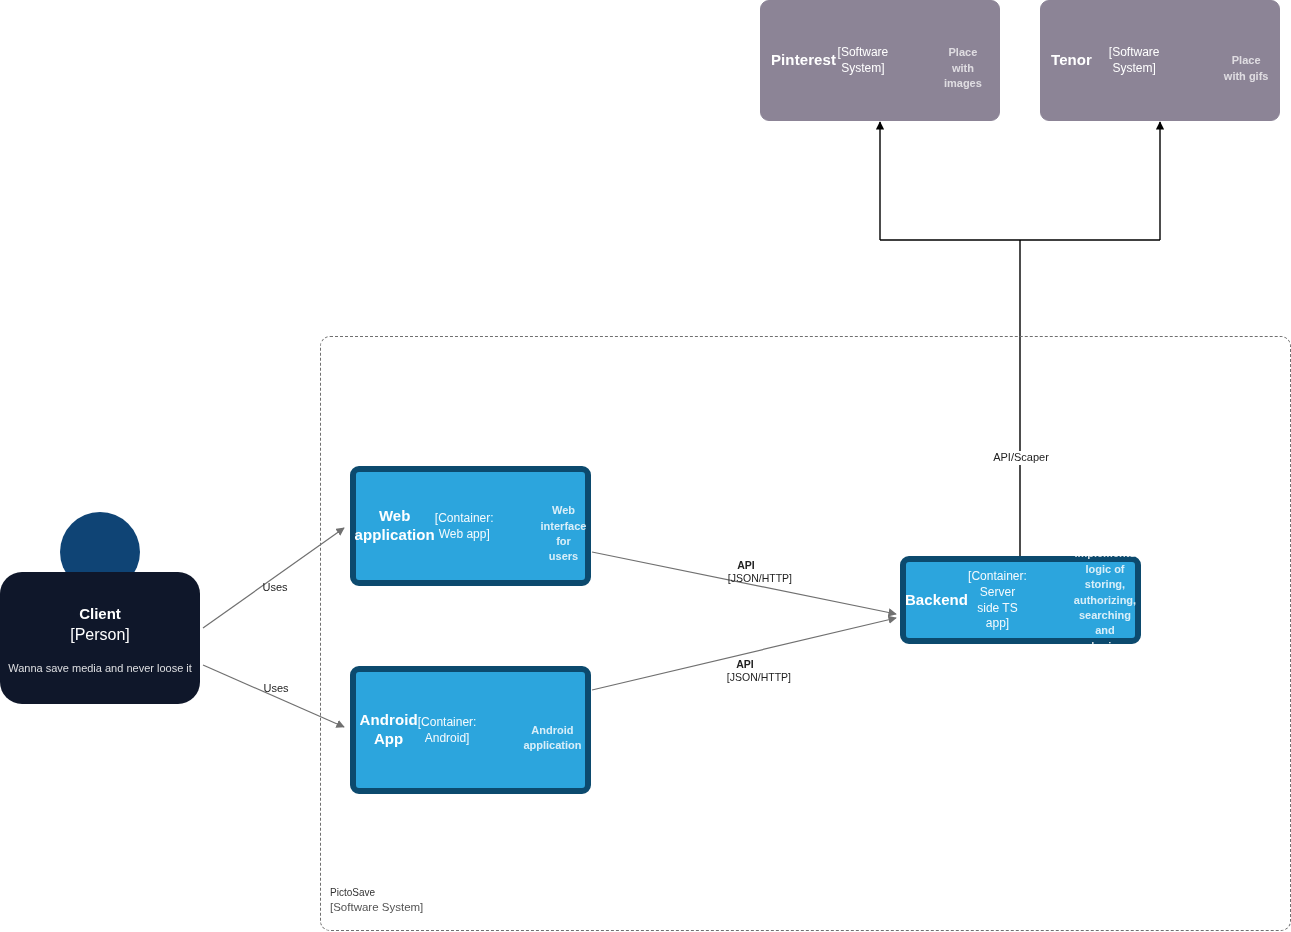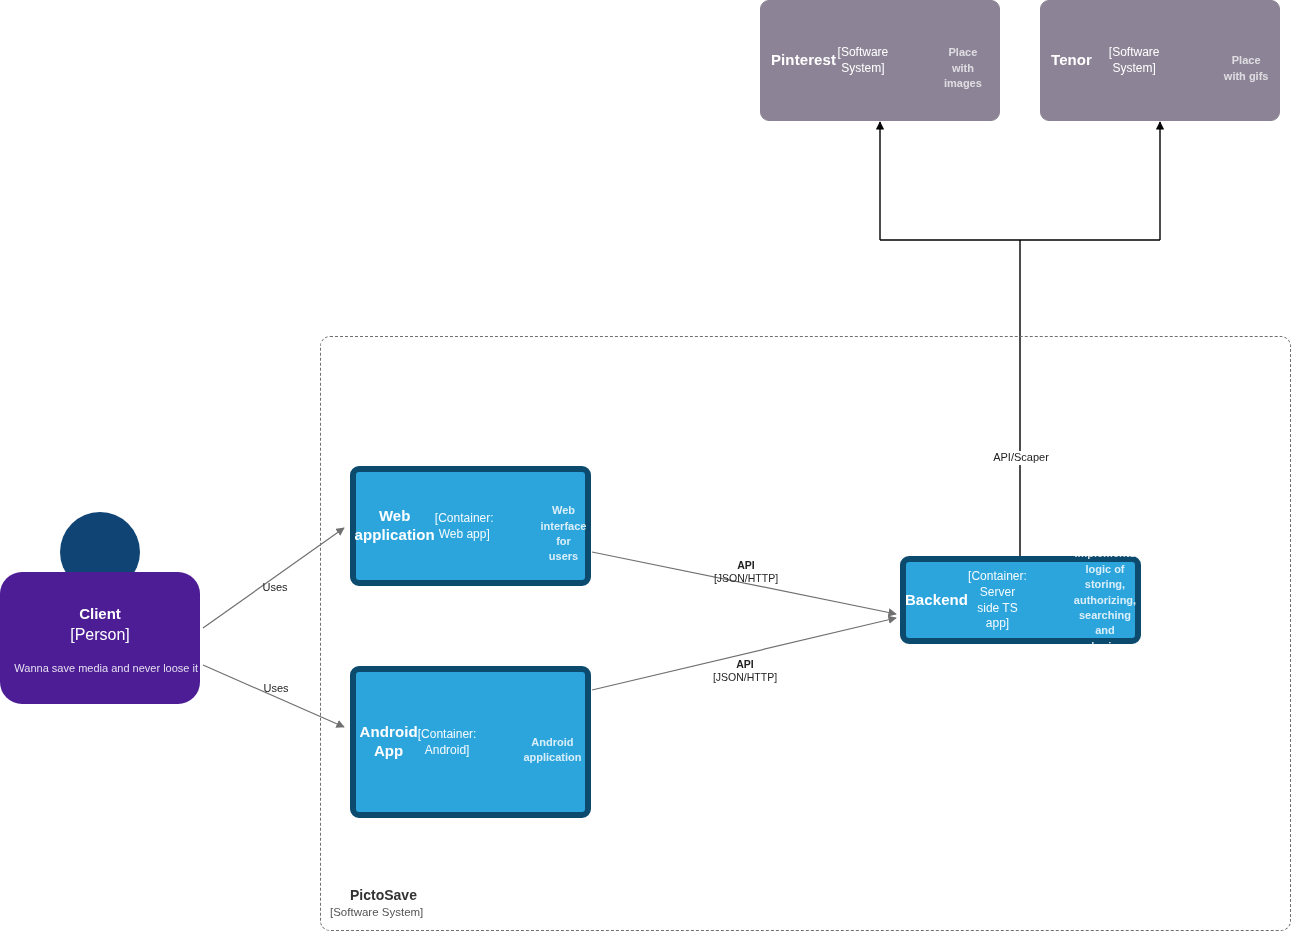--- a/index.html
+++ b/index.html
@@ -85,21 +85,21 @@
     border-radius: 50%;
     background: #0F4475;
   }
   #person-client .p-body {
     position: absolute;
     left: 0px;
     top: 60px;
     width: 200px;
     height: 132px;
     border-radius: 22px;
-    background: #4c1d95;
+    background: #0f172a;
     display: flex;
     flex-direction: column;
     align-items: center;
     justify-content: flex-start;
     padding-top: 33px;
     box-sizing: border-box;
     color: #ffffff;
     text-align: center;
   }
   #person-client .p-title {
@@ -111,21 +111,20 @@
     font-size: 16px;
     line-height: 1.3;
     margin-top: 1px;
   }
   #person-client .p-desc {
     font-size: 11px;
     line-height: 1.35;
     margin-top: 15px;
     opacity: 0.85;
     width: 196px;
-    text-align: right;
   }
 
   
   #boundary-pictosave {
     position: absolute;
     left: 320px;
     top: 336px;
     width: 971px;
     height: 595px;
     box-sizing: border-box;
@@ -134,25 +133,24 @@
     background: transparent;
   }
   #boundary-label {
     position: absolute;
     left: 330px;
     top: 886px;
     color: #444444;
     text-align: left;
   }
   #boundary-label .b-title {
-    font-size: 14px;
-    font-weight: bold;
+    font-size: 10px;
+    font-weight: normal;
     line-height: 1.3;
     color: #333333;
-    margin-left: 20px;
   }
   #boundary-label .b-tech {
     font-size: 11.5px;
     line-height: 1.3;
     color: #555555;
     margin-top: 1px;
   }
 
   
   #edges {
@@ -173,20 +171,21 @@
     white-space: nowrap;
   }
   .edge-label .e-title {
     font-size: 10.5px;
     font-weight: bold;
     text-align: center;
   }
   .edge-label .e-tech {
     font-size: 10.5px;
     font-weight: normal;
+    text-align: right;
   }
   .edge-label.single .e-title {
     font-weight: normal;
     font-size: 11px;
   }
 </style>
 </head>
 <body>
 
 <div id="canvas">
@@ -241,21 +240,21 @@
       <div class="p-desc">Wanna save media and never loose it</div>
     </div>
   </div>
 
   <div class="node container-node" id="node-web-application" style="left:350px; top:466px; width:241px; height:120px;">
     <div class="n-title">Web application</div>
     <div class="n-tech">[Container: Web app]</div>
     <div class="n-desc">Web interface for users</div>
   </div>
 
-  <div class="node container-node" id="node-android-app" style="left:350px; top:666px; width:241px; height:152px;">
+  <div class="node container-node" id="node-android-app" style="left:350px; top:666px; width:241px; height:128px;">
     <div class="n-title">Android App</div>
     <div class="n-tech">[Container: Android]</div>
     <div class="n-desc">Android application</div>
   </div>
 
   <div class="node container-node" id="node-backend" style="left:900px; top:556px; width:241px; height:88px;">
     <div class="n-title">Backend</div>
     <div class="n-tech">[Container: Server side TS app]</div>
     <div class="n-desc" style="max-width:215px;">Implements logic of storing, authorizing, searching and sharing media</div>
   </div>

